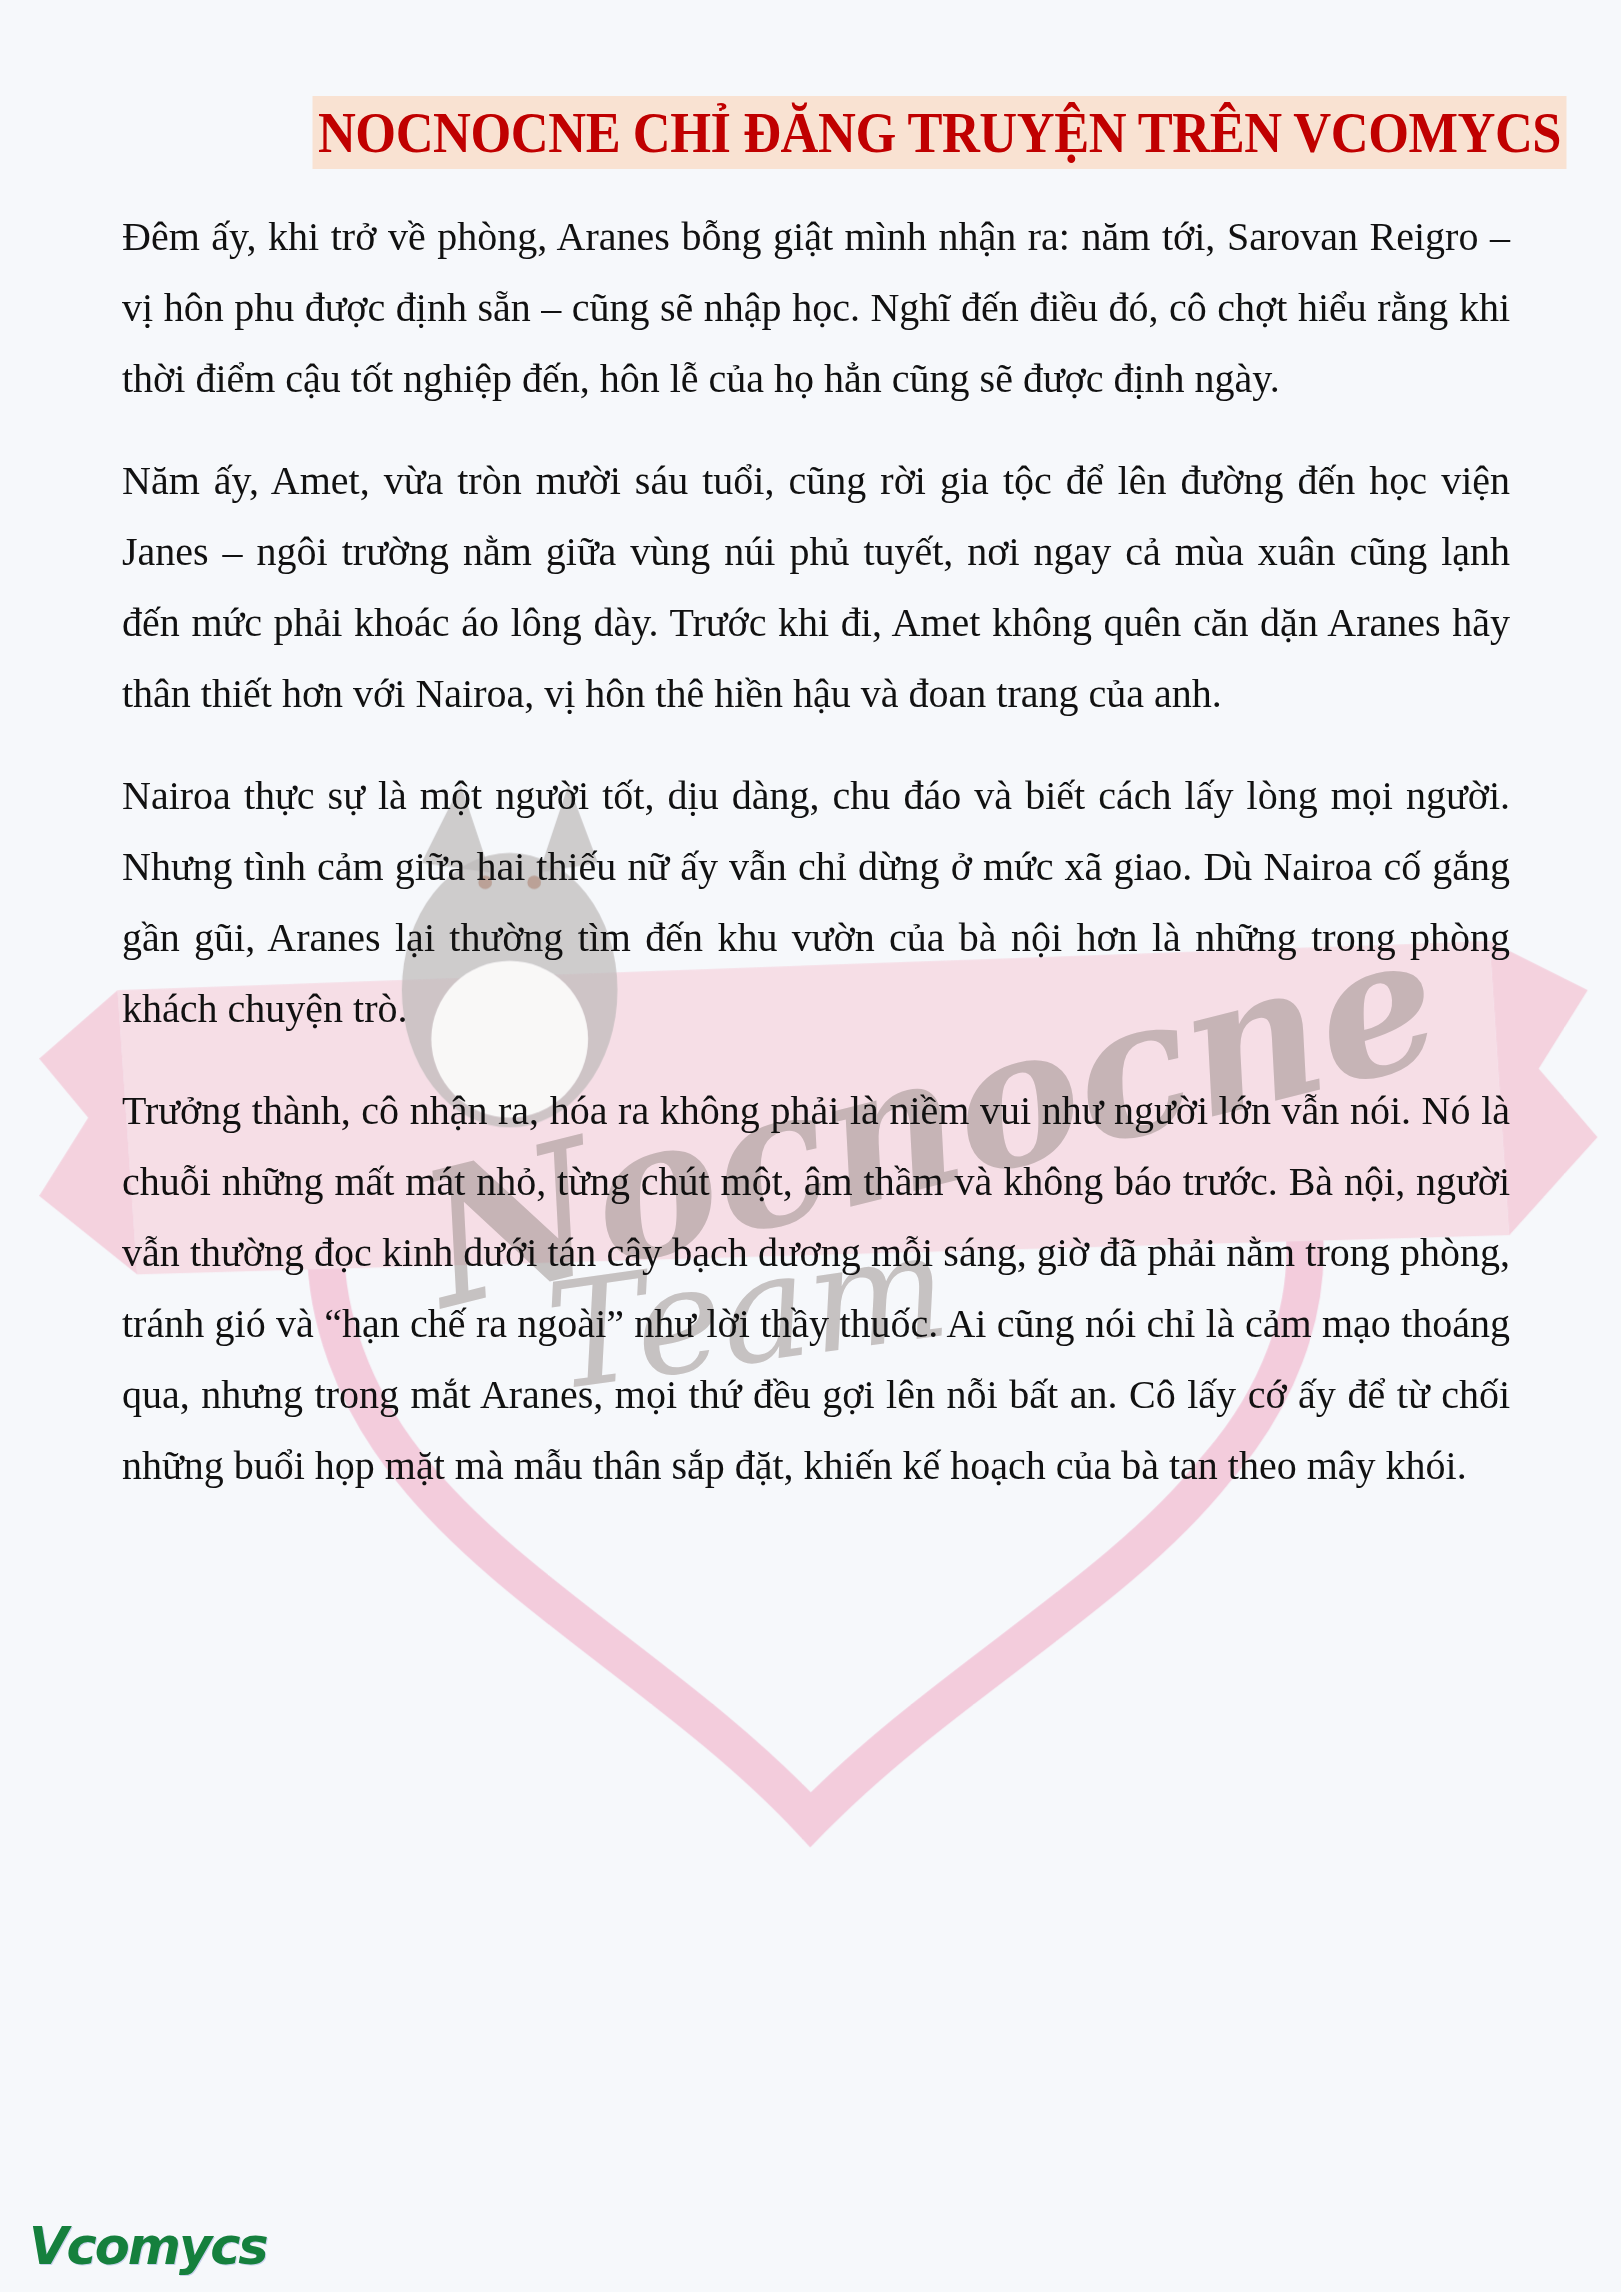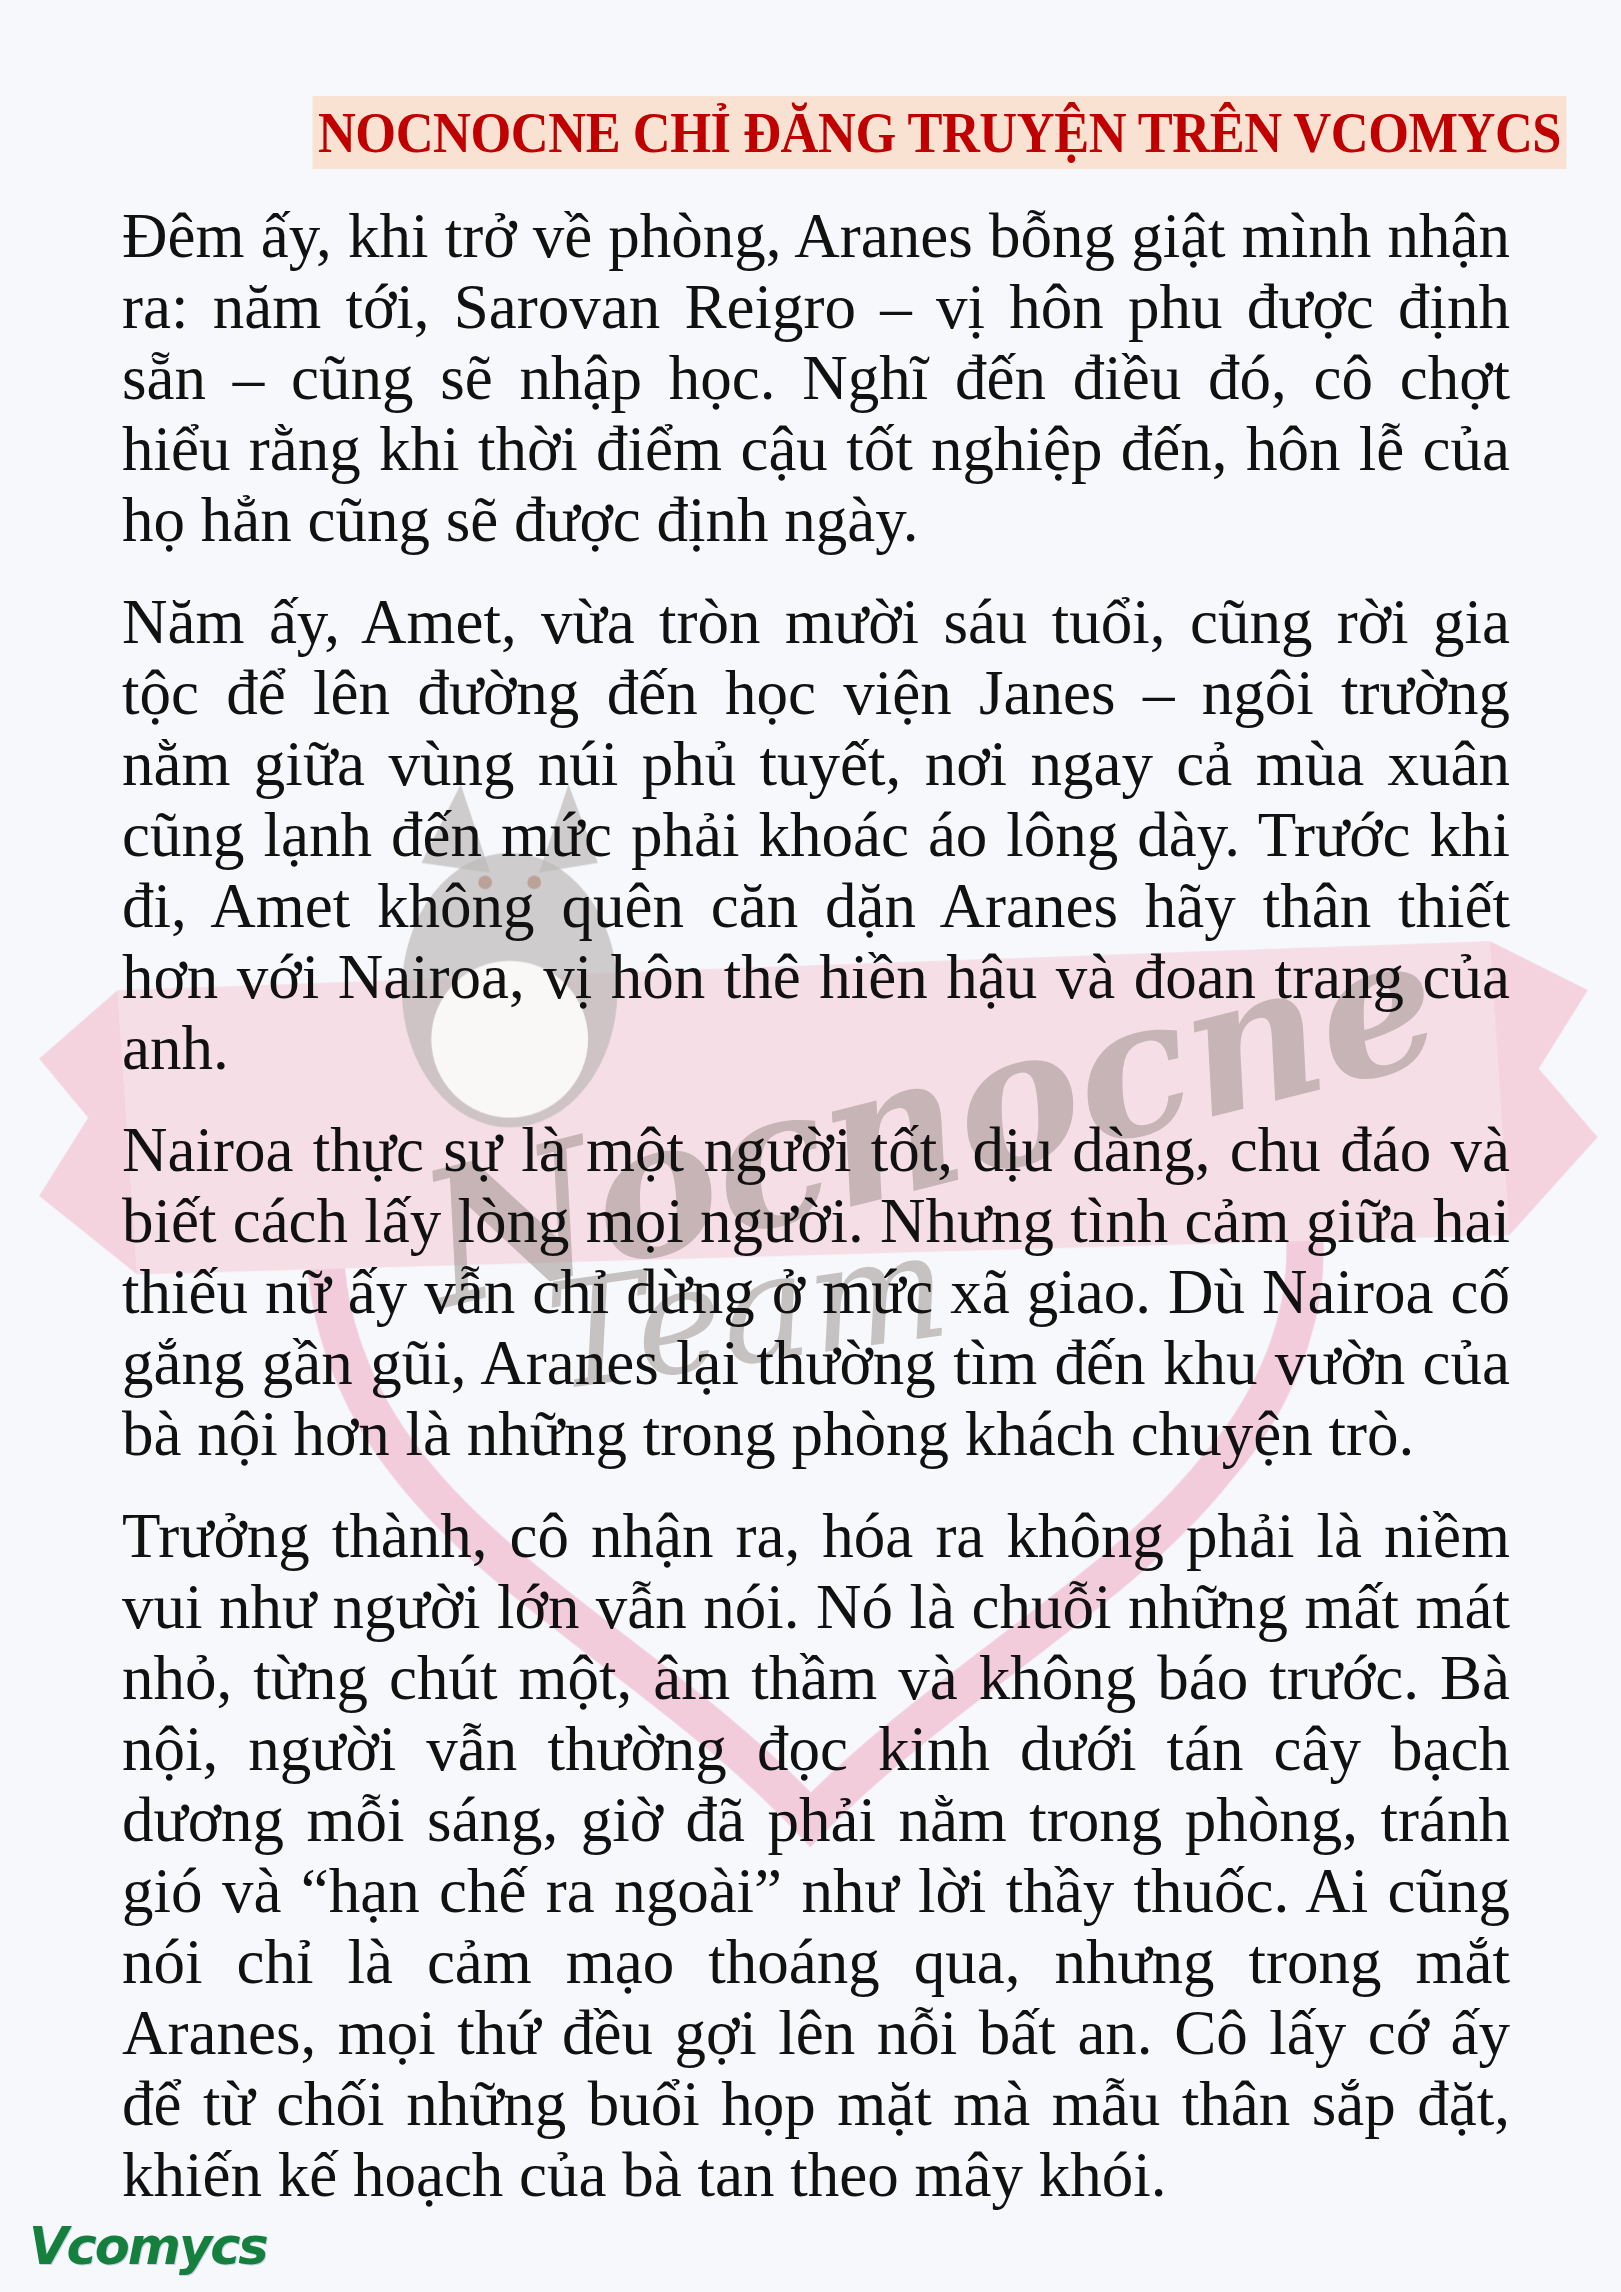--- a/index.html
+++ b/index.html
@@ -47,21 +47,21 @@
     .content {
       position: absolute;
       left: 122px;
       top: 201px;
       width: 1388px;
       z-index: 2;
       color: #111111;
     }
     .para {
       margin: 0 0 31px 0;
-      font-size: 63px;
+      font-size: 40px;
       line-height: 71px;
       text-align: justify;
       text-align-last: left;
     }
     .footer-logo {
       position: absolute;
       left: 29px;
       top: 2217px;
       z-index: 2;
       font-family: "DejaVu Sans", sans-serif;

